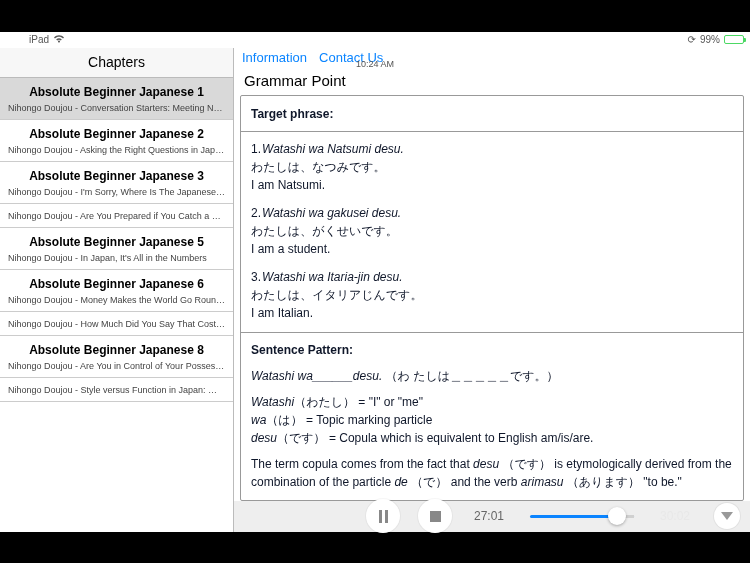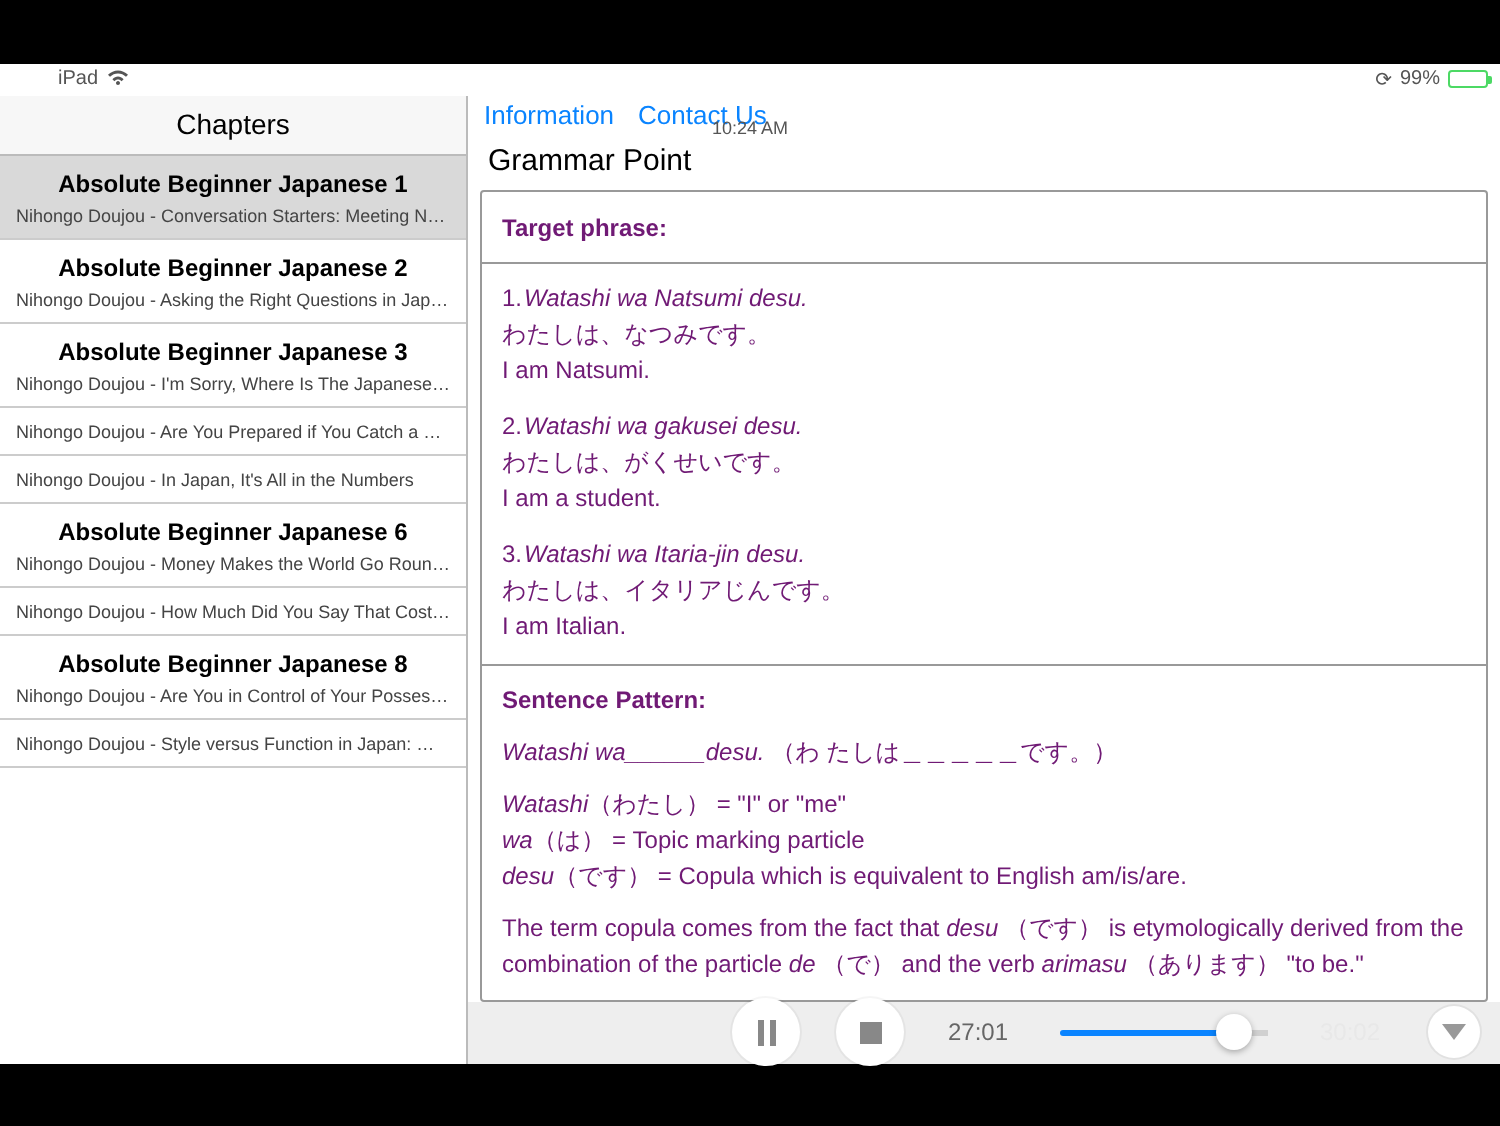--- a/index.html
+++ b/index.html
@@ -66,21 +66,21 @@
     .top-links {
       height: 18px; padding: 2px 8px 0; font-size: 13px;
       display: flex; gap: 12px;
     }
     .link { color: #0a84ff; cursor: pointer; }
     .section-title { font-size: 15px; padding: 6px 10px; }
     .content-box {
       margin: 0 6px; flex: 1; border: 1px solid #999;
       border-radius: 2px; padding: 9px 10px;
       overflow: hidden; font-size: 12px; line-height: 1.5;
-      color: #701a75; background: #fff;
+      color: #0f172a; background: #fff;
     }
     .content-box b { font-weight: 700; }
     .content-box hr { border: none; border-top: 1px solid #999; margin: 8px -10px; }
     .numline { display: flex; }
     .nl-num { margin-right: 1px; }
     .nl-txt { font-style: italic; }
     .block { margin-bottom: 10px; }
     .pattern-line { font-style: italic; }
     .pattern-line .jp { font-style: normal; }
     .defs { margin: 8px 0; }
@@ -159,20 +159,21 @@
             <div class="chapter-sub">Nihongo Doujou - Asking the Right Questions in Japanese!</div>
           </div>
           <div class="chapter">
             <div class="chapter-title">Absolute Beginner Japanese 3</div>
             <div class="chapter-sub">Nihongo Doujou - I'm Sorry, Where Is The Japanese Food I...</div>
           </div>
           <div class="chapter">
             <div class="chapter-sub">Nihongo Doujou - Are You Prepared if You Catch a Cold in J...</div>
           </div>
           <div class="chapter">
+            <div class="chapter-title">Absolute Beginner Japanese 5</div>
             <div class="chapter-sub">Nihongo Doujou - In Japan, It's All in the Numbers</div>
           </div>
           <div class="chapter">
             <div class="chapter-title">Absolute Beginner Japanese 6</div>
             <div class="chapter-sub">Nihongo Doujou - Money Makes the World Go Round in Japan</div>
           </div>
           <div class="chapter">
             <div class="chapter-sub">Nihongo Doujou - How Much Did You Say That Costs in Jap...</div>
           </div>
           <div class="chapter">

